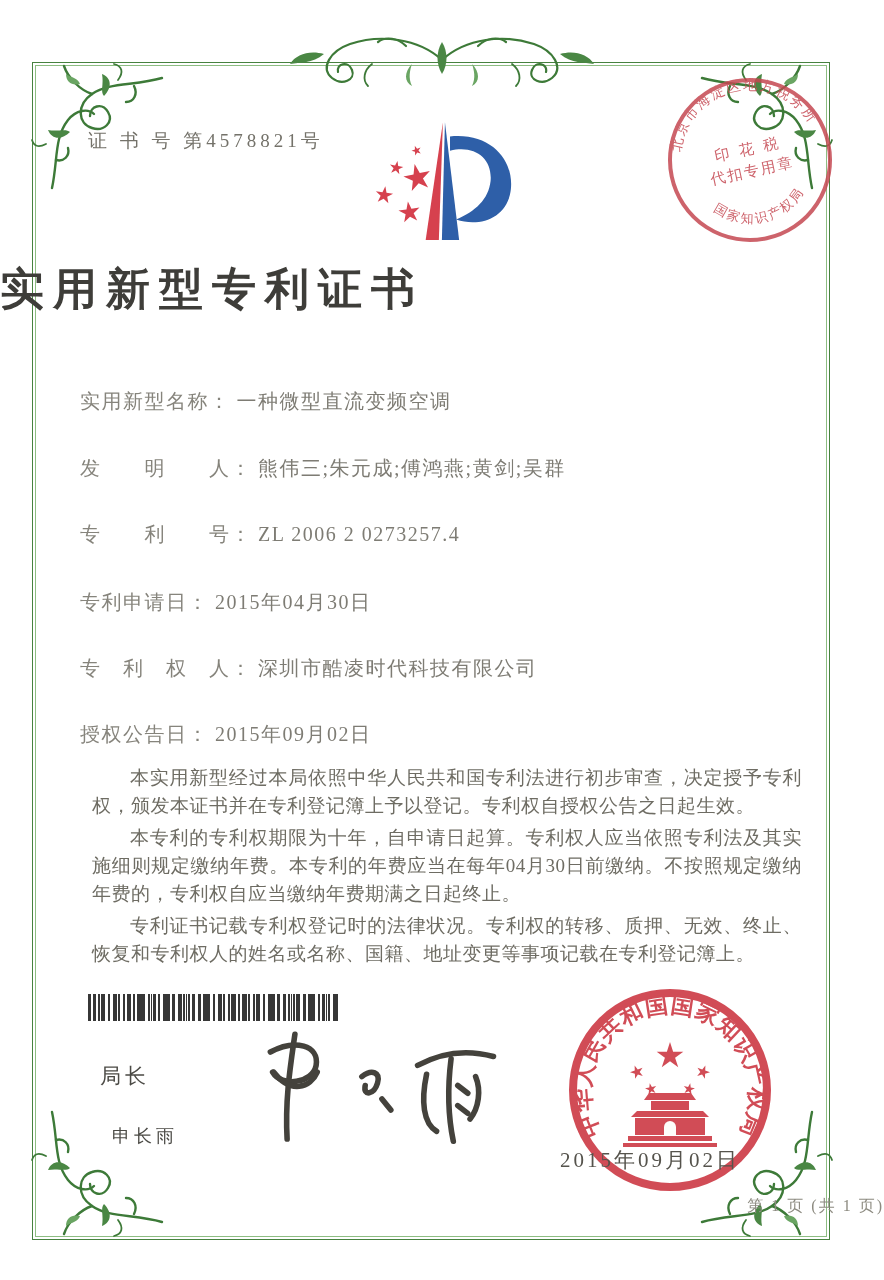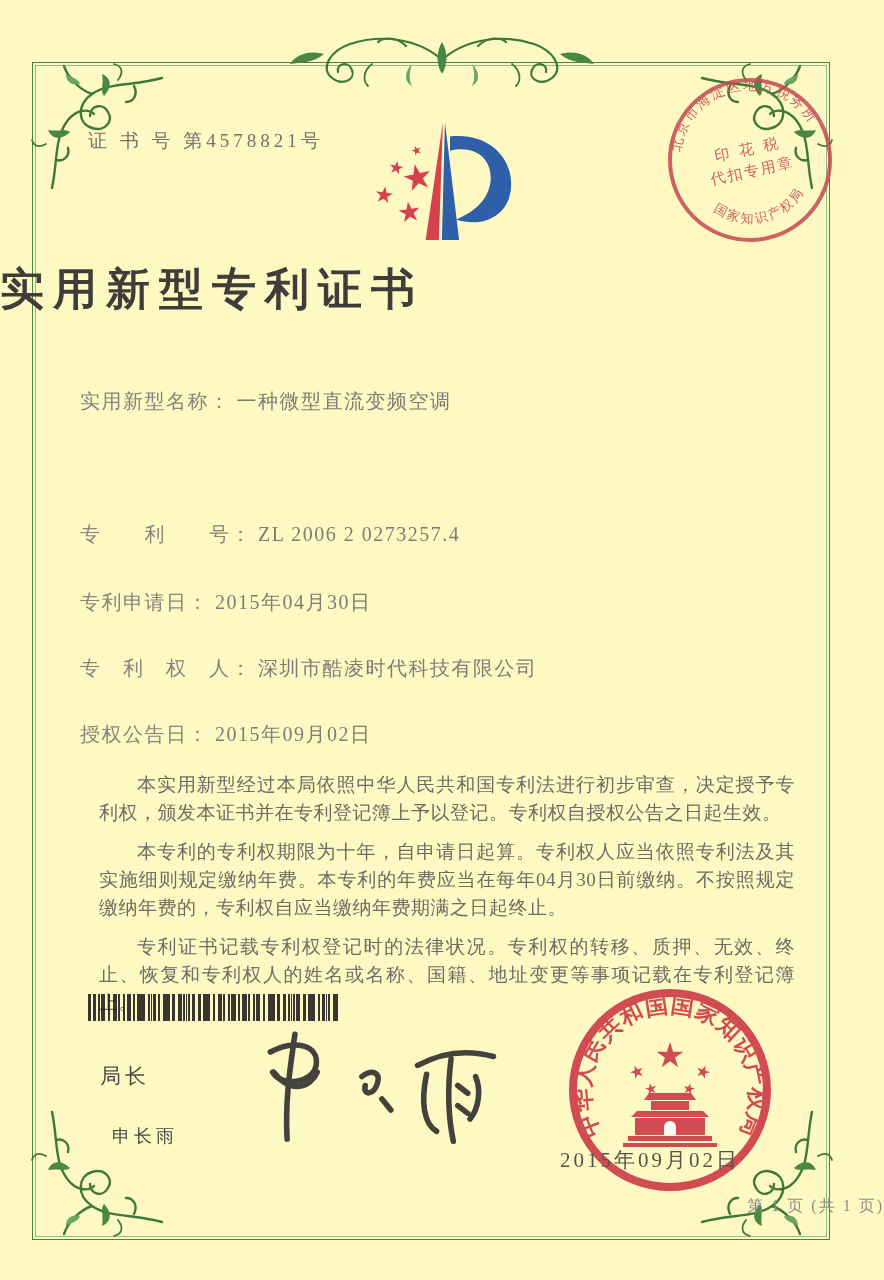--- a/index.html
+++ b/index.html
@@ -1,19 +1,19 @@
 <!DOCTYPE html>
 <html><head>
 <meta charset="utf-8">
 <style>
   * { margin:0; padding:0; box-sizing:border-box; }
   body { background:#e8e8e4; font-family:"Liberation Serif","DejaVu Serif",serif; }
   .page {
     position:relative; width:884px; height:1280px; margin:0 auto;
-    background:#fef9c3; overflow:hidden;
+    background:#ffffff; overflow:hidden;
     font-family:"Liberation Serif","DejaVu Serif",serif;
   }
   .frame-rect {
     position:absolute; left:32px; top:62px; width:798px; height:1178px;
     border:1.6px solid #47823f;
   }
   .frame-rect-inner {
     position:absolute; inset:2px; border:1px solid #8dbd82;
   }
   .ornaments { position:absolute; left:0; top:0; width:884px; height:1280px; pointer-events:none; }
@@ -26,21 +26,21 @@
   .title {
     position:absolute; left:0; top:260px; width:100%; 
     font-size:44px; font-weight:bold; letter-spacing:9px; color:#3e3d39;
   }
   .field-row { position:absolute; left:80px; font-size:20px; color:#86847c; letter-spacing:1.5px; white-space:nowrap; }
   .field-row .val { margin-left:6px; color:#7e7c74; }
   .paragraphs {
     position:absolute; left:88px; top:760px; width:718px;
     font-size:19px; line-height:28px; color:#6e6c63; text-align:justify;
   }
-  .paragraphs p { text-indent:2em; margin:11px; letter-spacing:0.5px; }
+  .paragraphs p { text-indent:2em; margin:4px; letter-spacing:0.5px; }
   .barcode {
     position:absolute; left:88px; top:994px; width:250px; height:27px; opacity:.88;
     background-image:
       repeating-linear-gradient(90deg,#1c1c1c 0 2px,transparent 2px 5px),
       repeating-linear-gradient(90deg,#1c1c1c 0 1px,transparent 1px 7px),
       repeating-linear-gradient(90deg,#1c1c1c 0 3px,transparent 3px 13px);
   }
   .commissioner { position:absolute; left:100px; top:1062px; font-size:21px; color:#4b4a45; letter-spacing:4px; }
   .commissioner-name { position:absolute; left:112px; top:1104px; font-size:18px; color:#4b4a45; letter-spacing:4px;margin-top:20px; }
   .signature { position:absolute; left:228px; top:1018px; width:290px; height:135px; }
@@ -131,20 +131,23 @@
       </text>
       <text x="0" y="-6" font-size="15" letter-spacing="3" text-anchor="middle">印 花 税</text>
       <text x="0" y="16" font-size="15" letter-spacing="2" text-anchor="middle">代扣专用章</text>
     </g>
   </svg>
 
   <div class="title">实用新型专利证书</div>
 
   <div class="field-row" style="top:388px">
     <span class="lbl">实用新型名称：</span><span class="val">一种微型直流变频空调</span>
+  </div>
+  <div class="field-row" style="top:455px">
+    <span class="lbl">发　　明　　人：</span><span class="val">熊伟三;朱元成;傅鸿燕;黄剑;吴群</span>
   </div>
   <div class="field-row" style="top:521px">
     <span class="lbl">专　　利　　号：</span><span class="val">ZL 2006 2 0273257.4</span>
   </div>
   <div class="field-row" style="top:589px">
     <span class="lbl">专利申请日：</span><span class="val">2015年04月30日</span>
   </div>
   <div class="field-row" style="top:655px">
     <span class="lbl">专　利　权　人：</span><span class="val">深圳市酷凌时代科技有限公司</span>
   </div>

